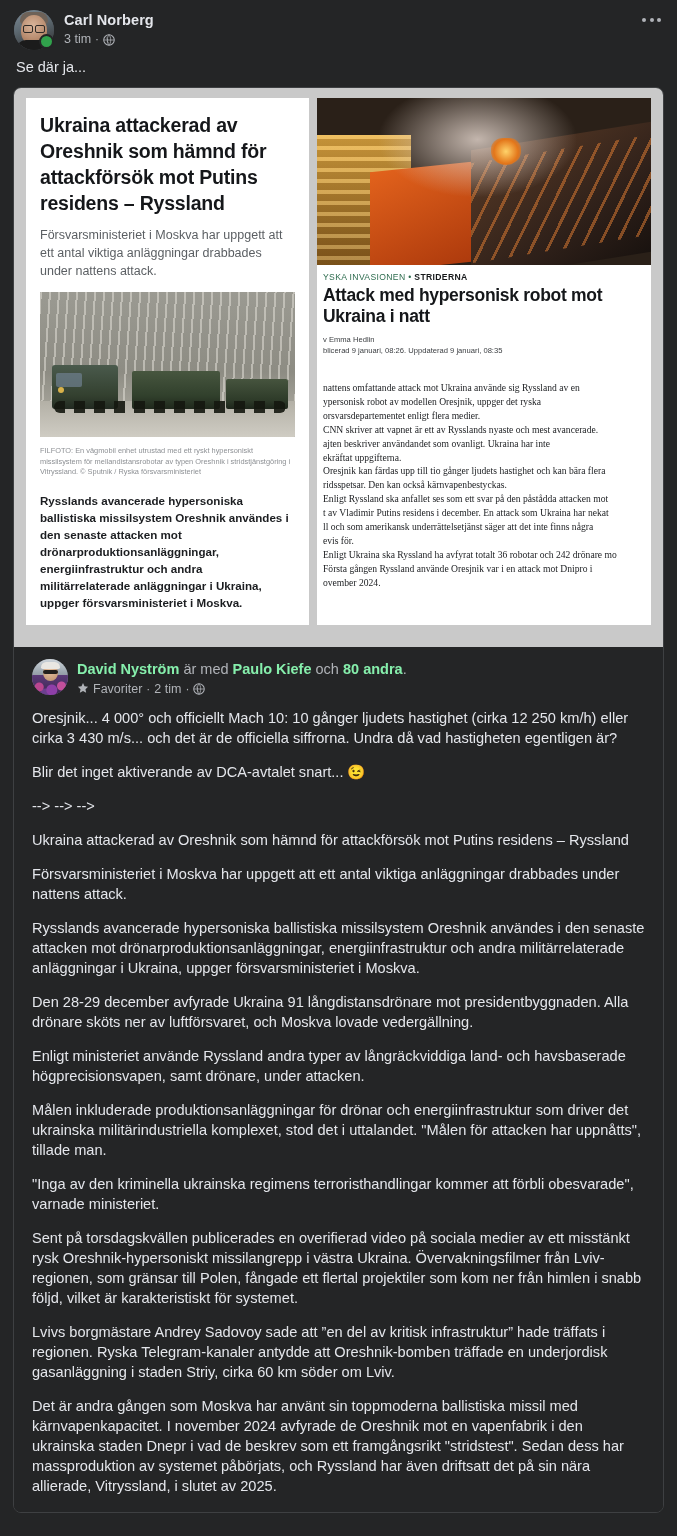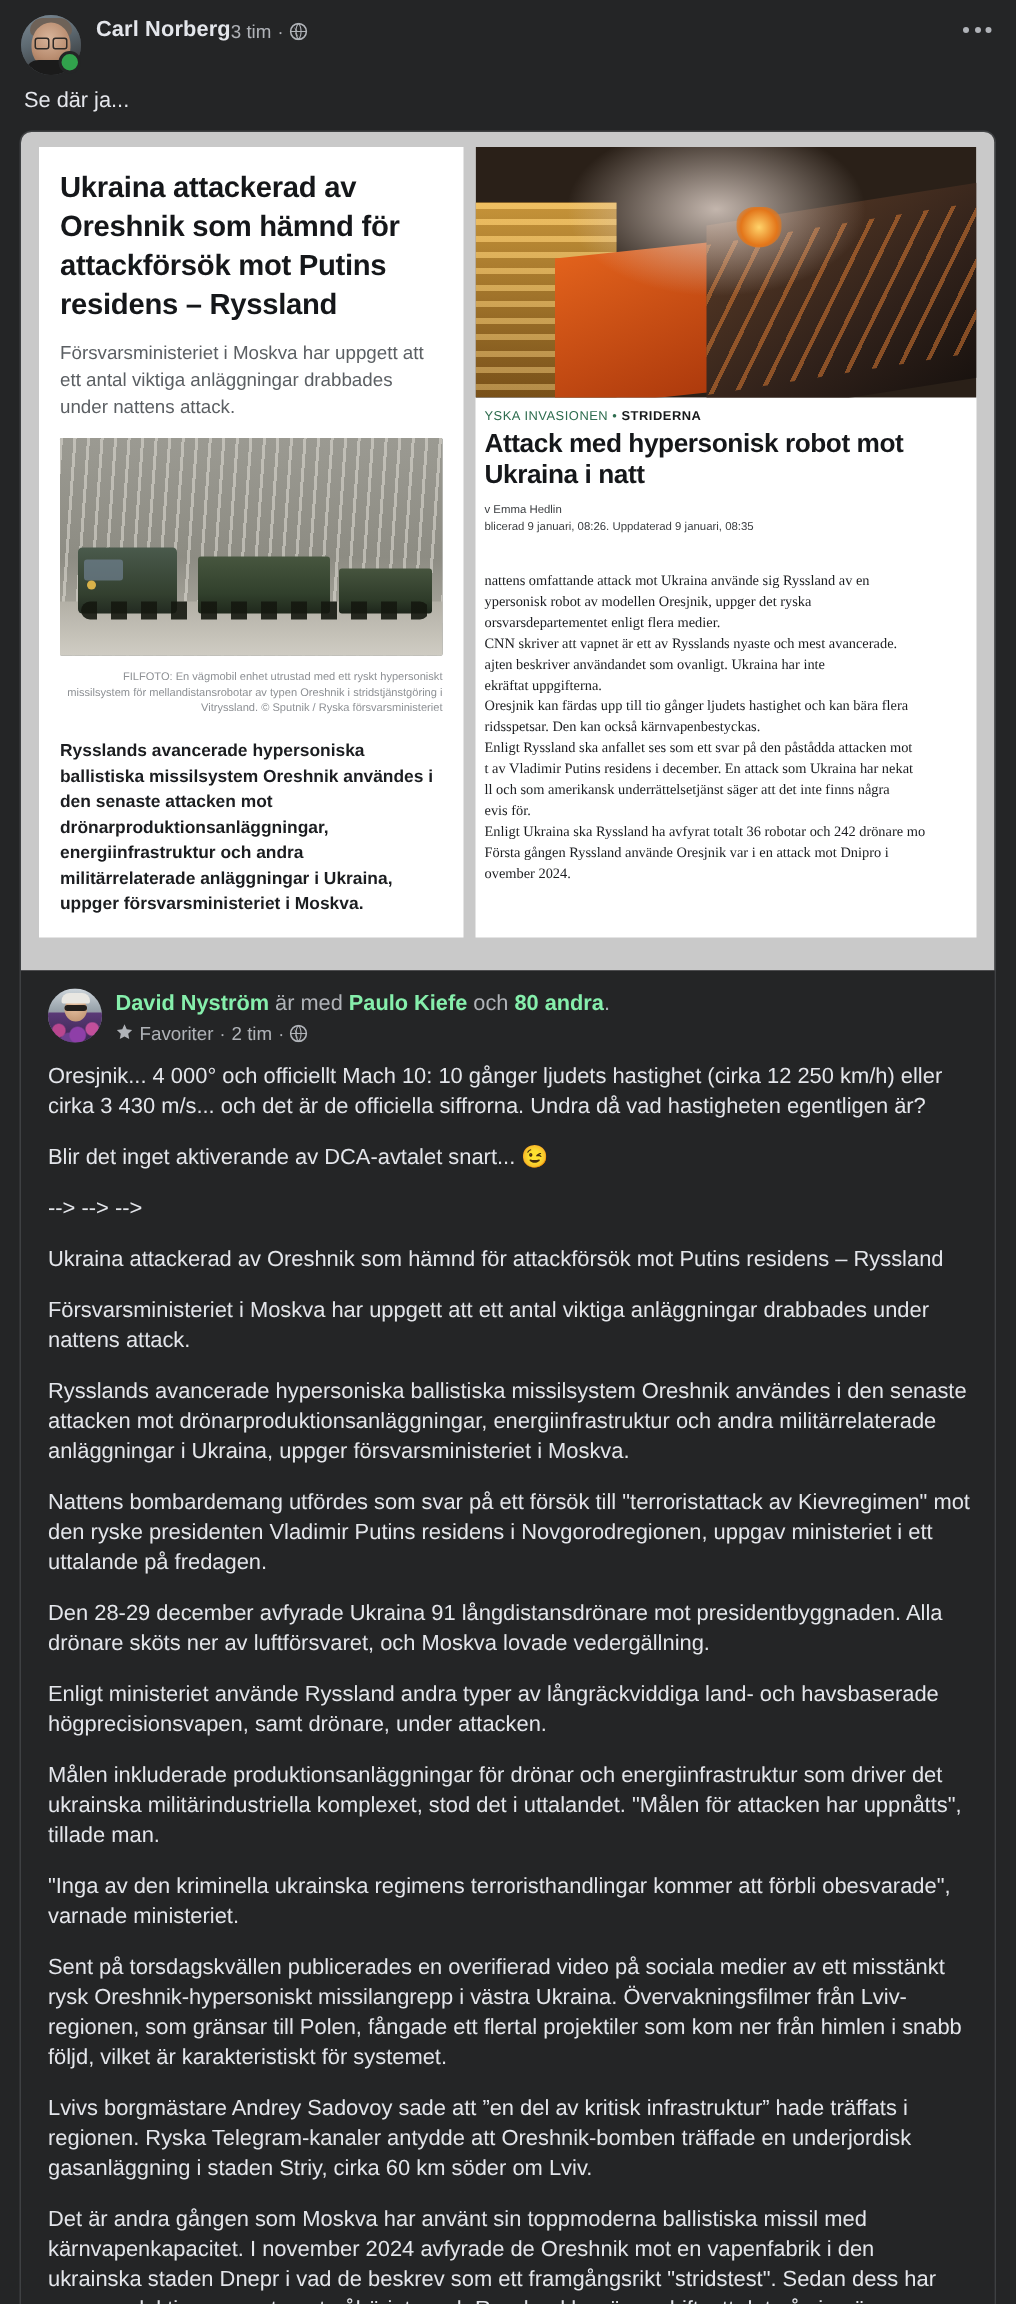--- a/index.html
+++ b/index.html
@@ -19,21 +19,21 @@
   .avatar .sky{position:absolute;inset:0;background:linear-gradient(160deg,#7c8b96 0%,#5e6a72 40%,#2b2b2b 100%);}
   .avatar .face{position:absolute;left:7px;top:5px;width:26px;height:30px;border-radius:50% 50% 45% 45%;
     background:radial-gradient(circle at 45% 35%, #d8b49a 0%, #b98d70 55%, #8a6348 100%);}
   .avatar .hair{position:absolute;left:6px;top:2px;width:28px;height:12px;border-radius:14px 14px 6px 6px;background:#6e6258;}
   .avatar .glassL{position:absolute;left:9px;top:15px;width:8px;height:6px;border:1.5px solid #2e2a27;border-radius:2px;}
   .avatar .glassR{position:absolute;left:21px;top:15px;width:8px;height:6px;border:1.5px solid #2e2a27;border-radius:2px;}
   .avatar .shirt{position:absolute;left:2px;bottom:0;width:36px;height:10px;background:#1b1b1b;border-radius:12px 12px 0 0;}
   .online-dot{position:absolute;right:0px;bottom:1px;width:11px;height:11px;border-radius:50%;
     background:#31a24c;border:2px solid #242526;box-sizing:content-box;}
 
-  .hdr-text{display:flex;flex-direction:row;justify-content:flex-end;padding-top:1px;}
+  .hdr-text{display:flex;flex-direction:column;justify-content:flex-end;padding-top:1px;}
   .poster-name{font-size:14.5px;font-weight:700;color:#e4e6eb;line-height:19px;letter-spacing:.1px;}
   .meta-row{display:flex;align-items:center;gap:4px;font-size:12.5px;color:#b0b3b8;line-height:17px;margin-top:1px;}
   .meta-dot{color:#b0b3b8;font-size:12px;}
   .globe{display:inline-block;width:12px;height:12px;vertical-align:-2px;}
 
   .more-btn{position:absolute;right:16px;top:18px;display:flex;gap:3.5px;align-items:center;cursor:pointer;}
   .more-btn i{width:4px;height:4px;border-radius:50%;background:#b0b3b8;display:block;}
 
   .post-text{padding:8px 16px 10px 16px;font-size:14.5px;line-height:19px;color:#e4e6eb;}
 
@@ -53,21 +53,21 @@
   .al-photo .truck1{position:absolute;left:12px;bottom:28px;width:66px;height:44px;border-radius:3px;
     background:linear-gradient(180deg,#4a5a4c 0%,#33402f 70%,#222a21 100%);}
   .al-photo .truck1:after{content:"";position:absolute;left:4px;top:8px;width:26px;height:14px;background:#6f8090;opacity:.7;border-radius:2px;}
   .al-photo .truck2{position:absolute;left:92px;bottom:28px;width:88px;height:38px;border-radius:2px;
     background:linear-gradient(180deg,#47563f 0%,#31402c 65%,#1f281c 100%);}
   .al-photo .truck3{position:absolute;left:186px;bottom:28px;width:62px;height:30px;border-radius:2px;
     background:linear-gradient(180deg,#46543e 0%,#2e3b29 70%,#1d251b 100%);}
   .al-photo .wheels{position:absolute;bottom:24px;left:14px;width:232px;height:12px;
     background:repeating-linear-gradient(90deg,#14170f 0 11px, transparent 11px 20px);border-radius:6px;opacity:.9;}
   .al-photo .head{position:absolute;left:18px;bottom:44px;width:6px;height:6px;border-radius:50%;background:#d9b24a;}
-  .al-caption{font-size:7.4px;line-height:10.5px;color:#8d9094;margin:9px 0 0 0;text-align:right;}
+  .al-caption{font-size:7.4px;line-height:10.5px;color:#8d9094;margin:9px 0 0 0;}
   .al-body{font-size:11.6px;line-height:17px;color:#1b1d20;font-weight:700;margin:14px 0 0 0;}
 
   .col-right{flex:1;background:#ffffff;align-self:stretch;overflow:hidden;position:relative;margin-top:0;}
   .ar-photo{height:167px;width:100%;position:relative;overflow:hidden;background:#2a2018;}
   .ar-photo .smoke{position:absolute;left:18%;top:-10%;width:60%;height:70%;border-radius:50%;
     background:radial-gradient(ellipse at 50% 50%, rgba(222,208,199,.85), rgba(120,100,95,0) 70%);}
   .ar-photo .bldgL{position:absolute;left:0;top:22%;width:28%;height:78%;
     background:linear-gradient(180deg,#e8ad43,#8d5e1e);}
   .ar-photo .bldgL:after{content:"";position:absolute;inset:0;
     background:repeating-linear-gradient(180deg, rgba(255,230,160,.55) 0 4px, rgba(0,0,0,.25) 4px 11px);opacity:.6;}
@@ -250,21 +250,20 @@
         </div>
       </div>
 
       <div class="nested-body">
           <p>Oresjnik... 4 000° och officiellt Mach 10: 10 gånger ljudets hastighet (cirka 12 250 km/h) eller cirka 3 430 m/s... och det är de officiella siffrorna. Undra då vad hastigheten egentligen är?</p>
           <p>Blir det inget aktiverande av DCA-avtalet snart... 😉</p>
           <p>--&gt; --&gt; --&gt;</p>
           <p>Ukraina attackerad av Oreshnik som hämnd för attackförsök mot Putins residens – Ryssland</p>
           <p>Försvarsministeriet i Moskva har uppgett att ett antal viktiga anläggningar drabbades under nattens attack.</p>
           <p>Rysslands avancerade hypersoniska ballistiska missilsystem Oreshnik användes i den senaste attacken mot drönarproduktionsanläggningar, energiinfrastruktur och andra militärrelaterade anläggningar i Ukraina, uppger försvarsministeriet i Moskva.</p>
-          <p>Nattens bombardemang utfördes som svar på ett försök till "terroristattack av Kievregimen" mot den ryske presidenten Vladimir Putins residens i Novgorodregionen, uppgav ministeriet i ett uttalande på fredagen.</p>
           <p>Den 28-29 december avfyrade Ukraina 91 långdistansdrönare mot presidentbyggnaden. Alla drönare sköts ner av luftförsvaret, och Moskva lovade vedergällning.</p>
           <p>Enligt ministeriet använde Ryssland andra typer av långräckviddiga land- och havsbaserade högprecisionsvapen, samt drönare, under attacken.</p>
           <p>Målen inkluderade produktionsanläggningar för drönar och energiinfrastruktur som driver det ukrainska militärindustriella komplexet, stod det i uttalandet. "Målen för attacken har uppnåtts", tillade man.</p>
           <p>"Inga av den kriminella ukrainska regimens terroristhandlingar kommer att förbli obesvarade", varnade ministeriet.</p>
           <p>Sent på torsdagskvällen publicerades en overifierad video på sociala medier av ett misstänkt rysk Oreshnik-hypersoniskt missilangrepp i västra Ukraina. Övervakningsfilmer från Lviv-regionen, som gränsar till Polen, fångade ett flertal projektiler som kom ner från himlen i snabb följd, vilket är karakteristiskt för systemet.</p>
           <p>Lvivs borgmästare Andrey Sadovoy sade att ”en del av kritisk infrastruktur” hade träffats i regionen. Ryska Telegram-kanaler antydde att Oreshnik-bomben träffade en underjordisk gasanläggning i staden Striy, cirka 60 km söder om Lviv.</p>
           <p>Det är andra gången som Moskva har använt sin toppmoderna ballistiska missil med kärnvapenkapacitet. I november 2024 avfyrade de Oreshnik mot en vapenfabrik i den ukrainska staden Dnepr i vad de beskrev som ett framgångsrikt "stridstest". Sedan dess har massproduktion av systemet påbörjats, och Ryssland har även driftsatt det på sin nära allierade, Vitryssland, i slutet av 2025.</p>
         </div>
     </div>
 

